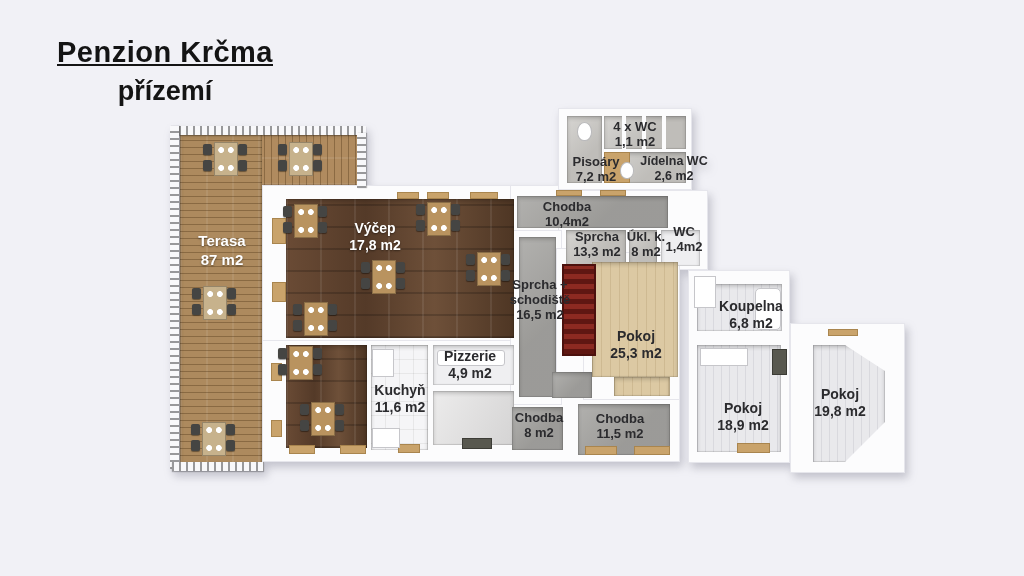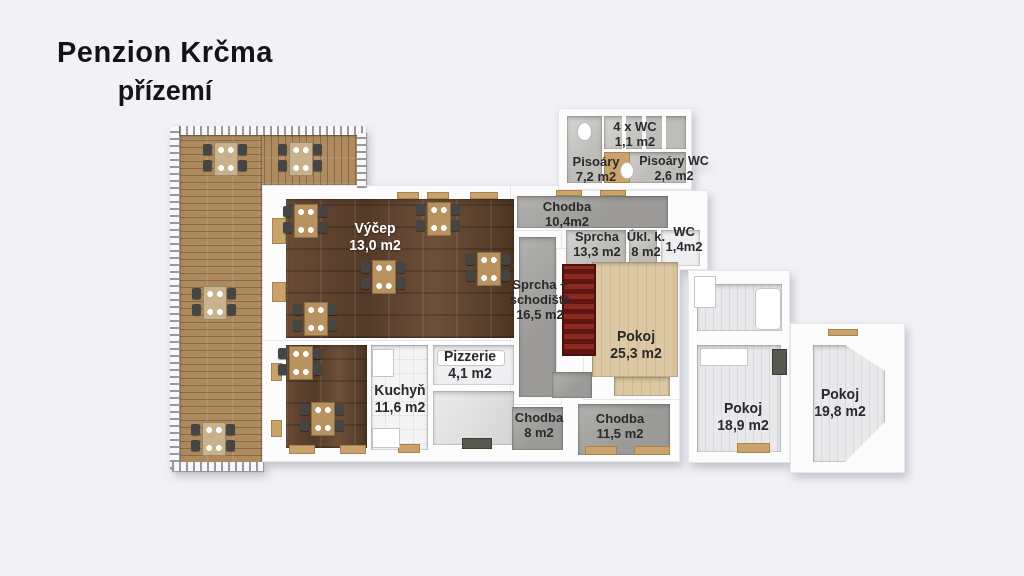--- a/index.html
+++ b/index.html
@@ -1,21 +1,21 @@
 <!DOCTYPE html>
 <html><head>
 <meta charset="utf-8">
 <style>
   html,body{margin:0;padding:0;}
   body{font-family:"Liberation Sans",sans-serif;}
   #canvas{position:relative;width:1024px;height:576px;background:#f1f1f6;overflow:hidden;}
 
   
   .title{position:absolute;left:40px;top:36px;width:250px;text-align:center;color:#141414;font-weight:bold;}
-  .title .l1{font-size:29px;letter-spacing:.5px;}
+  .title .l1{font-size:29px;letter-spacing:.5px;text-decoration:underline;}
   .title .l2{font-size:27px;margin-top:7px;}
 
   
   #plan{position:absolute;left:0;top:0;width:1024px;height:576px;
         filter:drop-shadow(3px 5px 4px rgba(90,90,110,.30));}
   .wall{position:absolute;background:#fcfcfd;box-shadow:inset 0 0 0 1px #e6e6ec;}
   .floor{position:absolute;box-shadow:inset 0 0 0 1px rgba(0,0,0,.10), inset 0 2px 4px rgba(0,0,0,.22);}
 
   .f-darkwood{background-color:#5d4230;
     background-image:
@@ -168,31 +168,35 @@
     <div class="toilet" style="left:620px;top:162px;width:12px;height:15px"></div>
     <div class="fixture" style="left:755px;top:288px;width:24px;height:40px;border-radius:5px"></div>
     <div class="fixture" style="left:694px;top:276px;width:20px;height:30px"></div>
     <div class="fixture" style="left:700px;top:348px;width:46px;height:16px"></div>
     <div class="fixture dark" style="left:772px;top:349px;width:13px;height:24px"></div>
     <div class="fixture" style="left:372px;top:349px;width:20px;height:26px"></div>
     <div class="fixture" style="left:372px;top:428px;width:26px;height:18px"></div>
     <div class="fixture" style="left:437px;top:350px;width:66px;height:14px;border-radius:3px"></div>
     <div class="fixture dark" style="left:462px;top:438px;width:28px;height:9px"></div>
 
+    <div class="lbl light fs15" style="left:177px;top:231px;width:90px">
+      <div>Terasa</div>
+      <div>87 m2</div>
+    </div>
     <div class="lbl light fs14" style="left:325px;top:220px;width:100px">
       <div>Výčep</div>
-      <div>13,0 m2</div>
+      <div>17,8 m2</div>
     </div>
     <div class="lbl dark fs14" style="left:360px;top:382px;width:80px">
       <div>Kuchyň</div>
       <div>11,6 m2</div>
     </div>
     <div class="lbl dark fs14" style="left:428px;top:348px;width:84px">
       <div>Pizzerie</div>
-      <div>4,1 m2</div>
+      <div>4,9 m2</div>
     </div>
     <div class="lbl dark fs13" style="left:510px;top:410px;width:58px">
       <div>Chodba</div>
       <div>8 m2</div>
     </div>
     <div class="lbl dark fs13" style="left:584px;top:411px;width:72px">
       <div>Chodba</div>
       <div>11,5 m2</div>
     </div>
     <div class="lbl dark fs13" style="left:528px;top:199px;width:78px">
@@ -218,27 +222,31 @@
     </div>
     <div class="lbl dark fs13" style="left:603px;top:119px;width:64px">
       <div>4 x WC</div>
       <div>1,1 m2</div>
     </div>
     <div class="lbl dark fs13" style="left:562px;top:154px;width:68px">
       <div>Pisoáry</div>
       <div>7,2 m2</div>
     </div>
     <div class="lbl dark fs12" style="left:632px;top:154px;width:84px">
-      <div>Pisoáry WC</div>
+      <div>Jídelna WC</div>
       <div>2,6 m2</div>
     </div>
     <div class="lbl dark fs14" style="left:599px;top:328px;width:74px">
       <div>Pokoj</div>
       <div>25,3 m2</div>
     </div>
+    <div class="lbl dark fs14" style="left:710px;top:298px;width:82px">
+      <div>Koupelna</div>
+      <div>6,8 m2</div>
+    </div>
     <div class="lbl dark fs14" style="left:704px;top:400px;width:78px">
       <div>Pokoj</div>
       <div>18,9 m2</div>
     </div>
     <div class="lbl dark fs14" style="left:801px;top:386px;width:78px">
       <div>Pokoj</div>
       <div>19,8 m2</div>
     </div>
 
     <div id="furniture">

